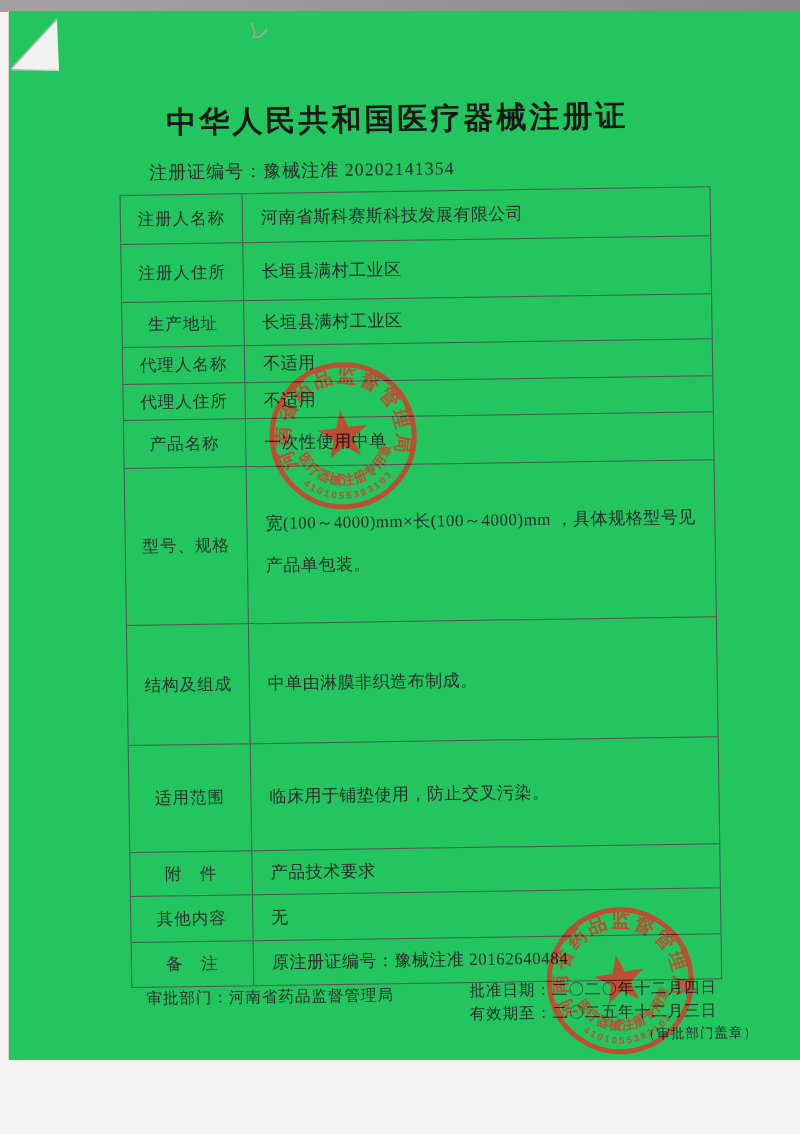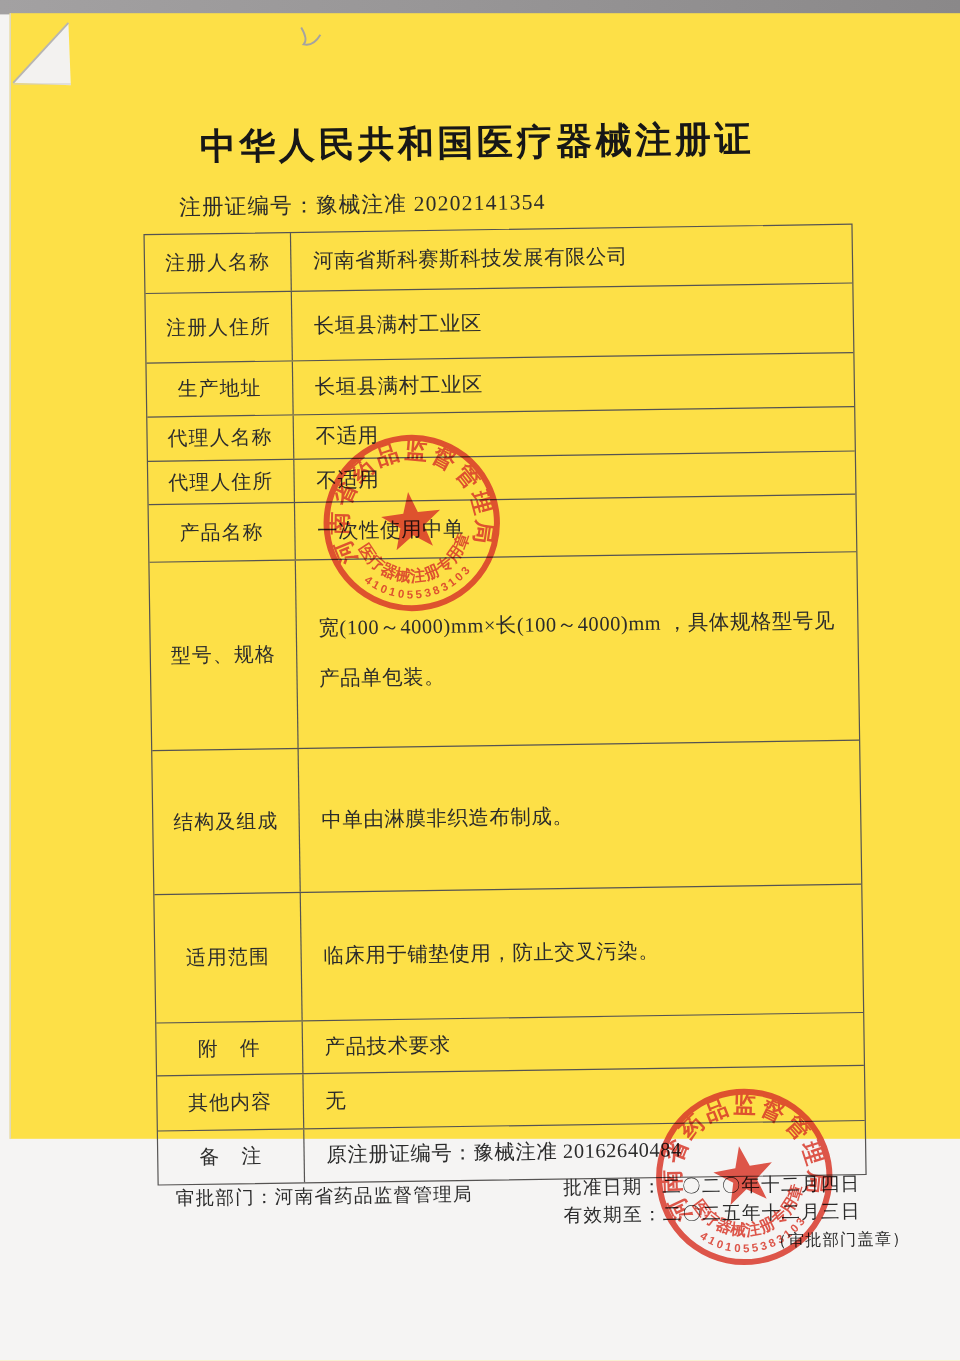--- a/index.html
+++ b/index.html
@@ -7,22 +7,22 @@
     width:800px;height:1134px;position:relative;overflow:hidden;
     background:#f5f4f3;
     font-family:"Liberation Serif", serif;
     color:#2e2e2e;
   }
   .scan-top-band{
     position:absolute;left:0;top:0;width:800px;height:12px;
     background:linear-gradient(90deg,#a3a1a2 0%,#989697 45%,#8a8889 100%);
   }
   .paper{
-    position:absolute;left:8px;top:11px;width:792px;height:938px;
-    background:#fde047;
+    position:absolute;left:8px;top:11px;width:792px;height:1049px;
+    background:#22c55e;
     border-left:1px solid #d9d7d4;
   }
   .content{
     position:absolute;left:0;top:0;width:792px;height:1123px;
     transform:rotate(-0.85deg);
     transform-origin:120px 620px;
   }
   .title{
     position:absolute;left:0;top:92px;width:792px;
     text-align:center;

